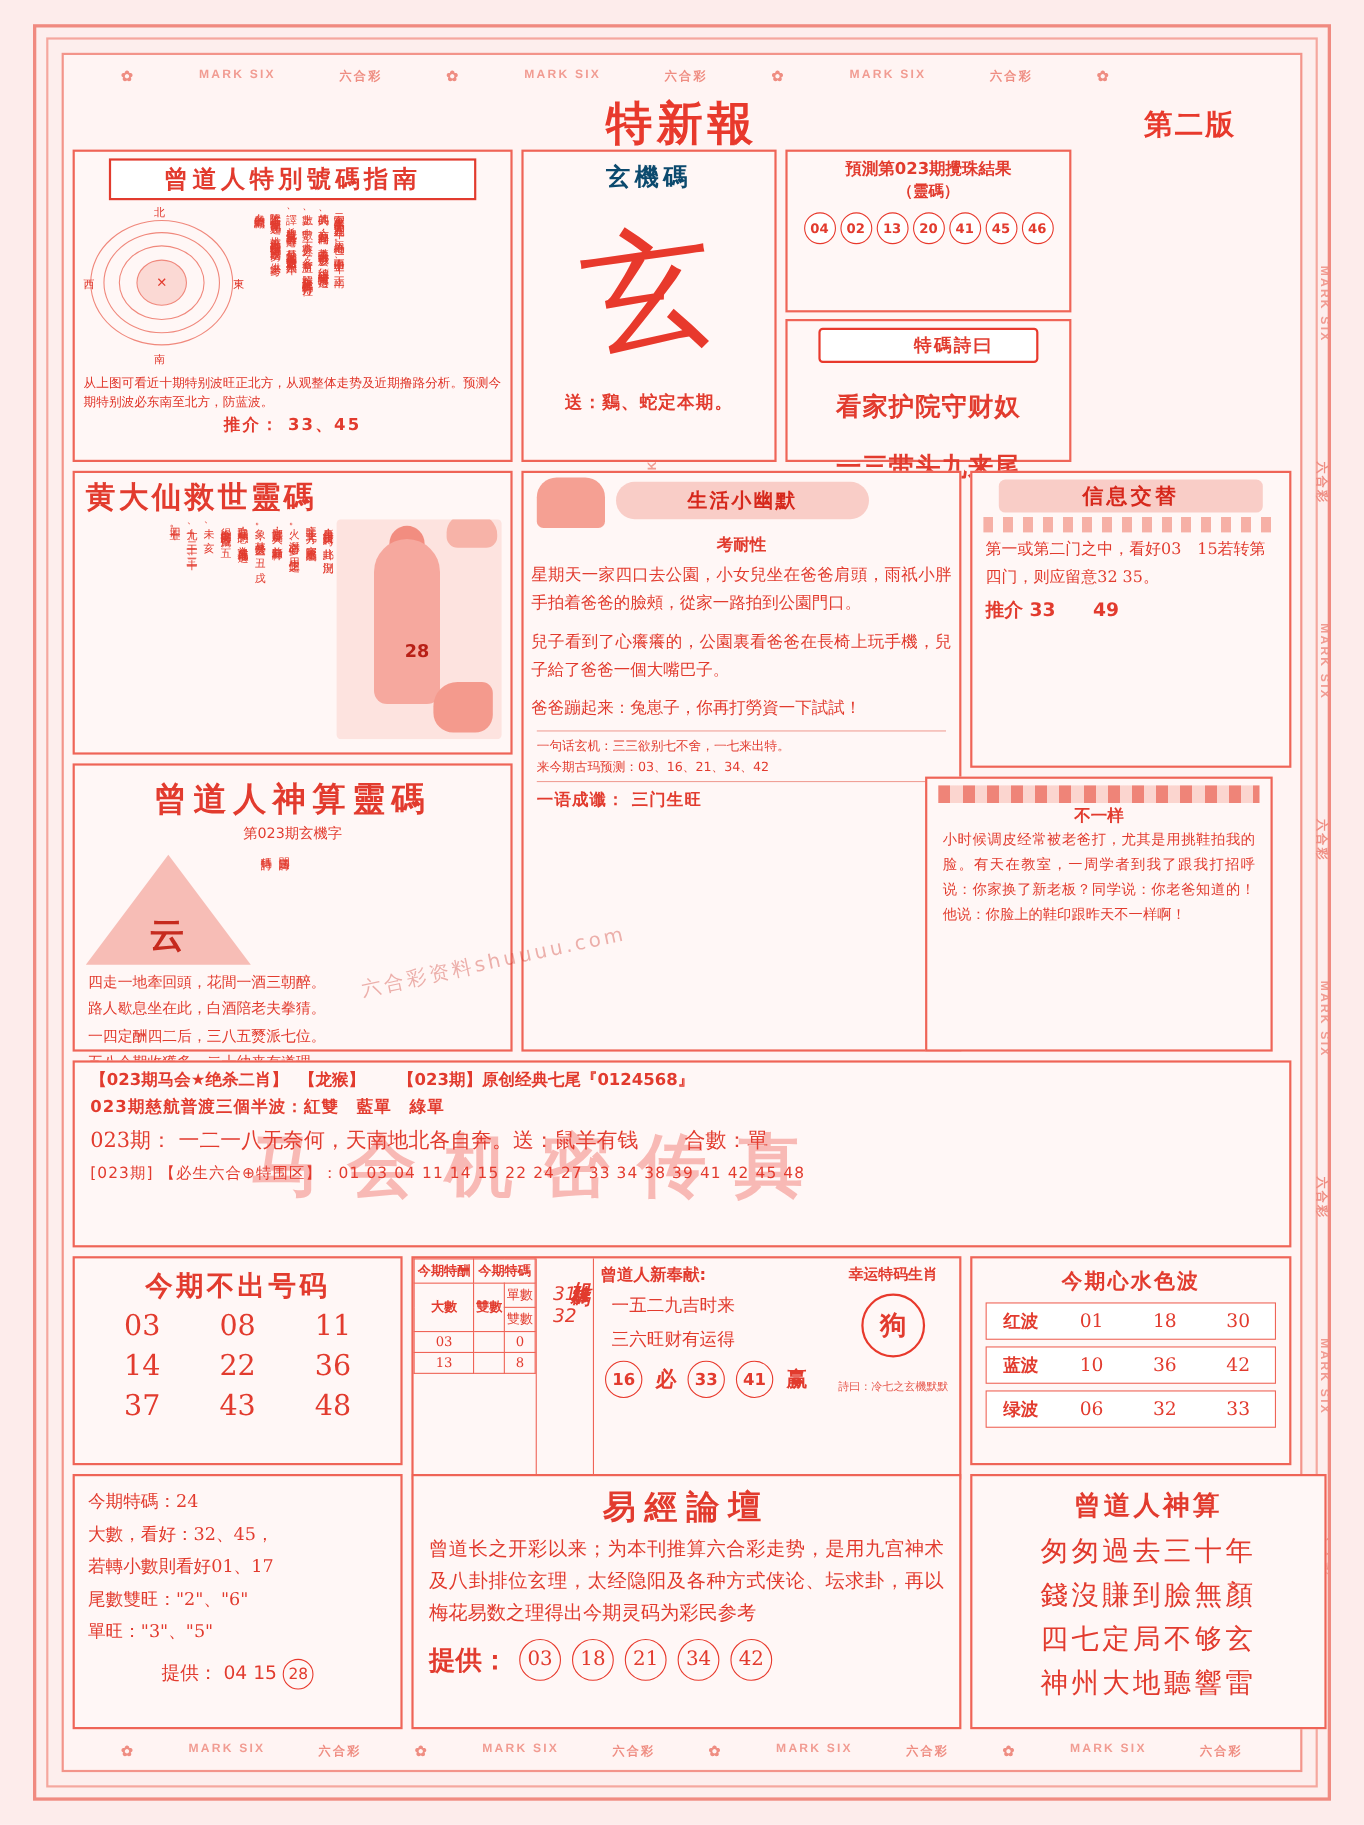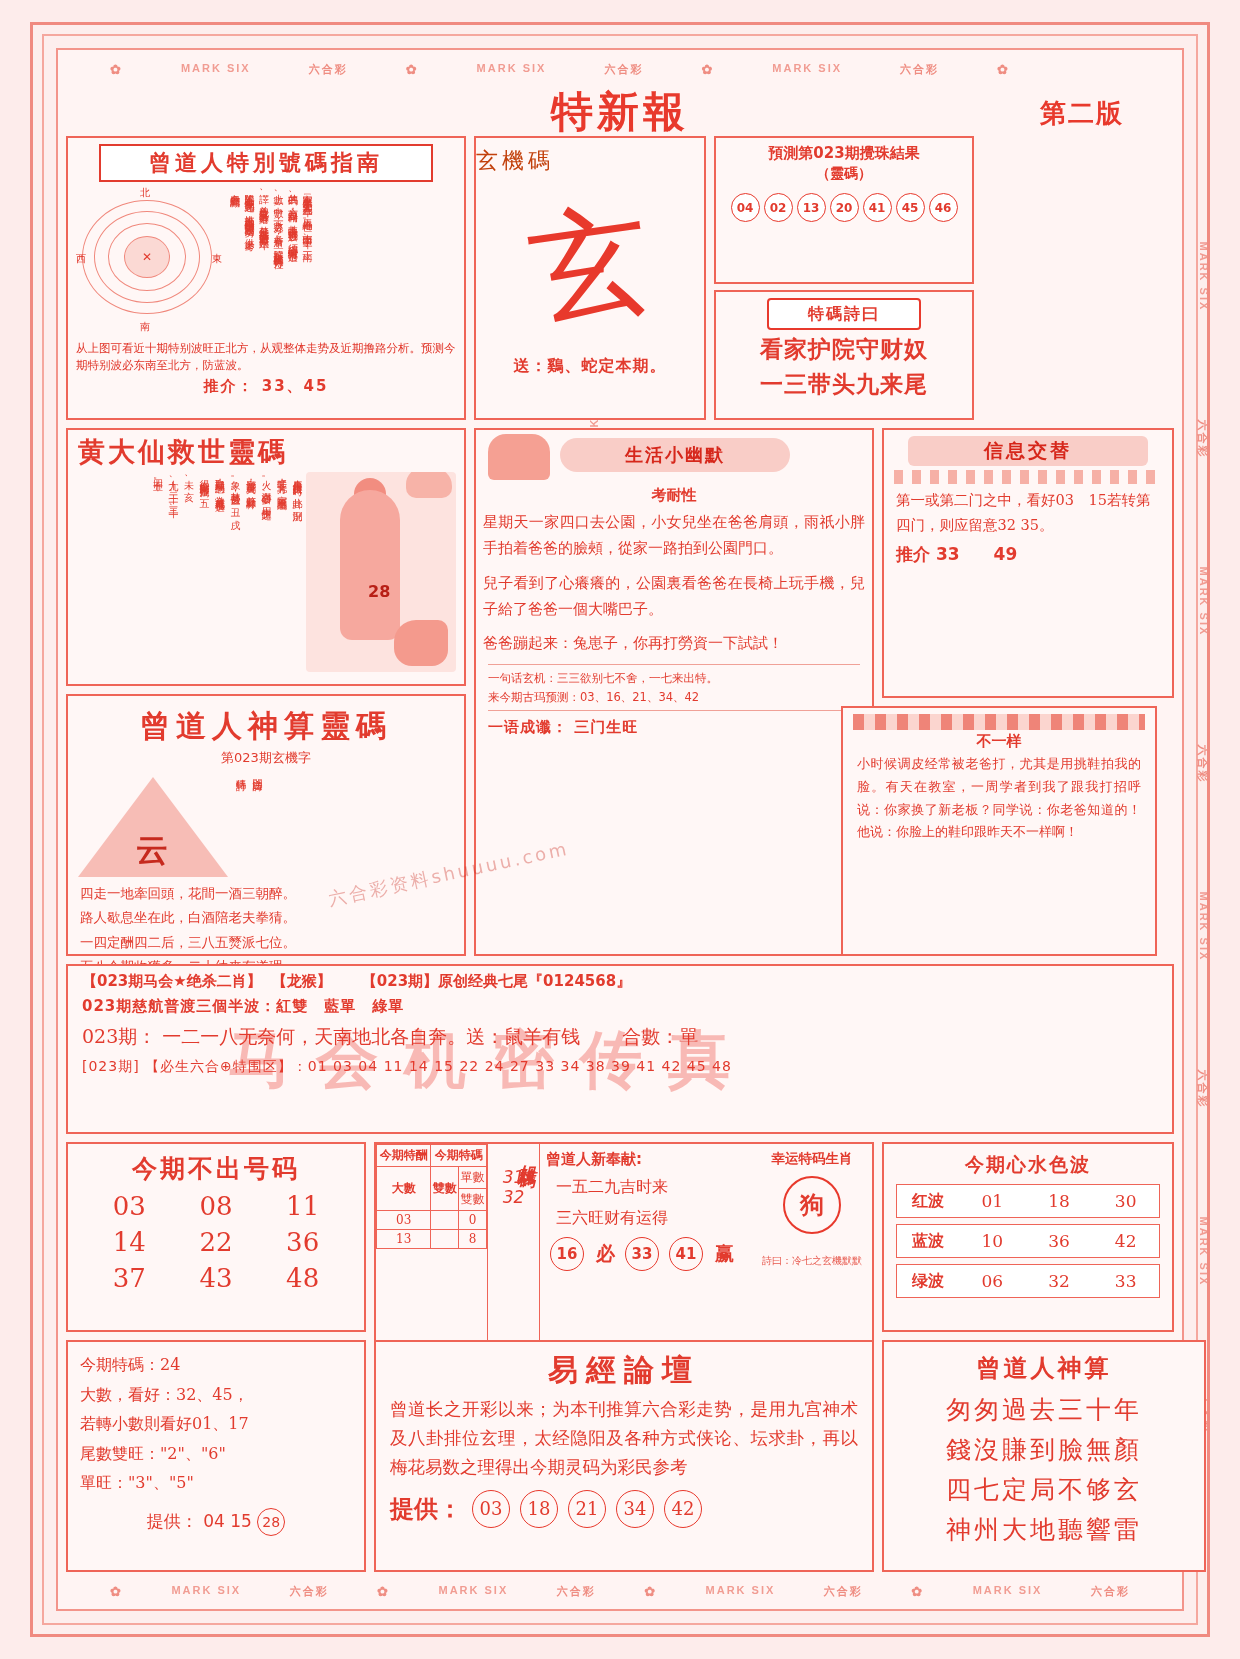--- a/index.html
+++ b/index.html
@@ -62,21 +62,21 @@
   .title-edition{
     position:absolute;right:50px;top:4px;
     font-family:"DejaVu Serif",serif;font-size:26px;font-weight:bold;color:#e8392c;
     letter-spacing:2px;
   }
   .box{
     border:2px solid #ef6457;background:#fff7f6;box-sizing:border-box;
     position:absolute;
   }
   .hdr{
-    font-weight:normal;color:#c2410c;
+    text-align:center;font-weight:bold;color:#0c4a6e;
     font-family:"DejaVu Serif",serif;
   }
 
   
   #b-guide{left:0;top:44px;width:400px;height:284px;}
   #b-xuanji{left:408px;top:44px;width:232px;height:284px;}
   #b-forecast{left:648px;top:44px;width:260px;height:148px;}
   #b-poem{left:648px;top:198px;width:260px;height:130px;}
 
   .guide-title{
@@ -124,23 +124,23 @@
   .fc-sub{font-size:14px;text-align:center;margin-top:2px;font-weight:bold;}
   .balls{display:flex;justify-content:center;gap:4px;margin-top:10px;}
   .ball{
     width:27px;height:27px;border-radius:50%;border:1.5px solid #e8392c;
     display:flex;align-items:center;justify-content:center;
     font-size:12px;font-weight:bold;background:#fff;
   }
   .poem-ban{
     margin:6px auto 0;width:150px;height:28px;border:2px solid #e8392c;border-radius:4px;
     display:flex;align-items:center;justify-content:center;font-size:16px;font-weight:bold;
-    background:#fff;letter-spacing:2px;
-  }
-  .poem-line{text-align:center;font-size:23px;font-weight:bold;letter-spacing:1px;margin-top:4px;
+    background:#fff;letter-spacing:2px;padding-left:46px;
+  }
+  .poem-line{text-align:center;font-size:23px;font-weight:bold;letter-spacing:1px;margin-top:24px;
     font-family:"DejaVu Serif",serif;}
 
   
   #b-huang{left:0;top:336px;width:400px;height:258px;}
   #b-shensuan{left:0;top:602px;width:400px;height:262px;}
   #b-humor{left:408px;top:336px;width:400px;height:528px;}
   #b-info{left:816px;top:336px;width:292px;height:270px;}
   #b-buyiyang{left:775px;top:614px;width:316px;height:250px;}
 
   .huang-title{

